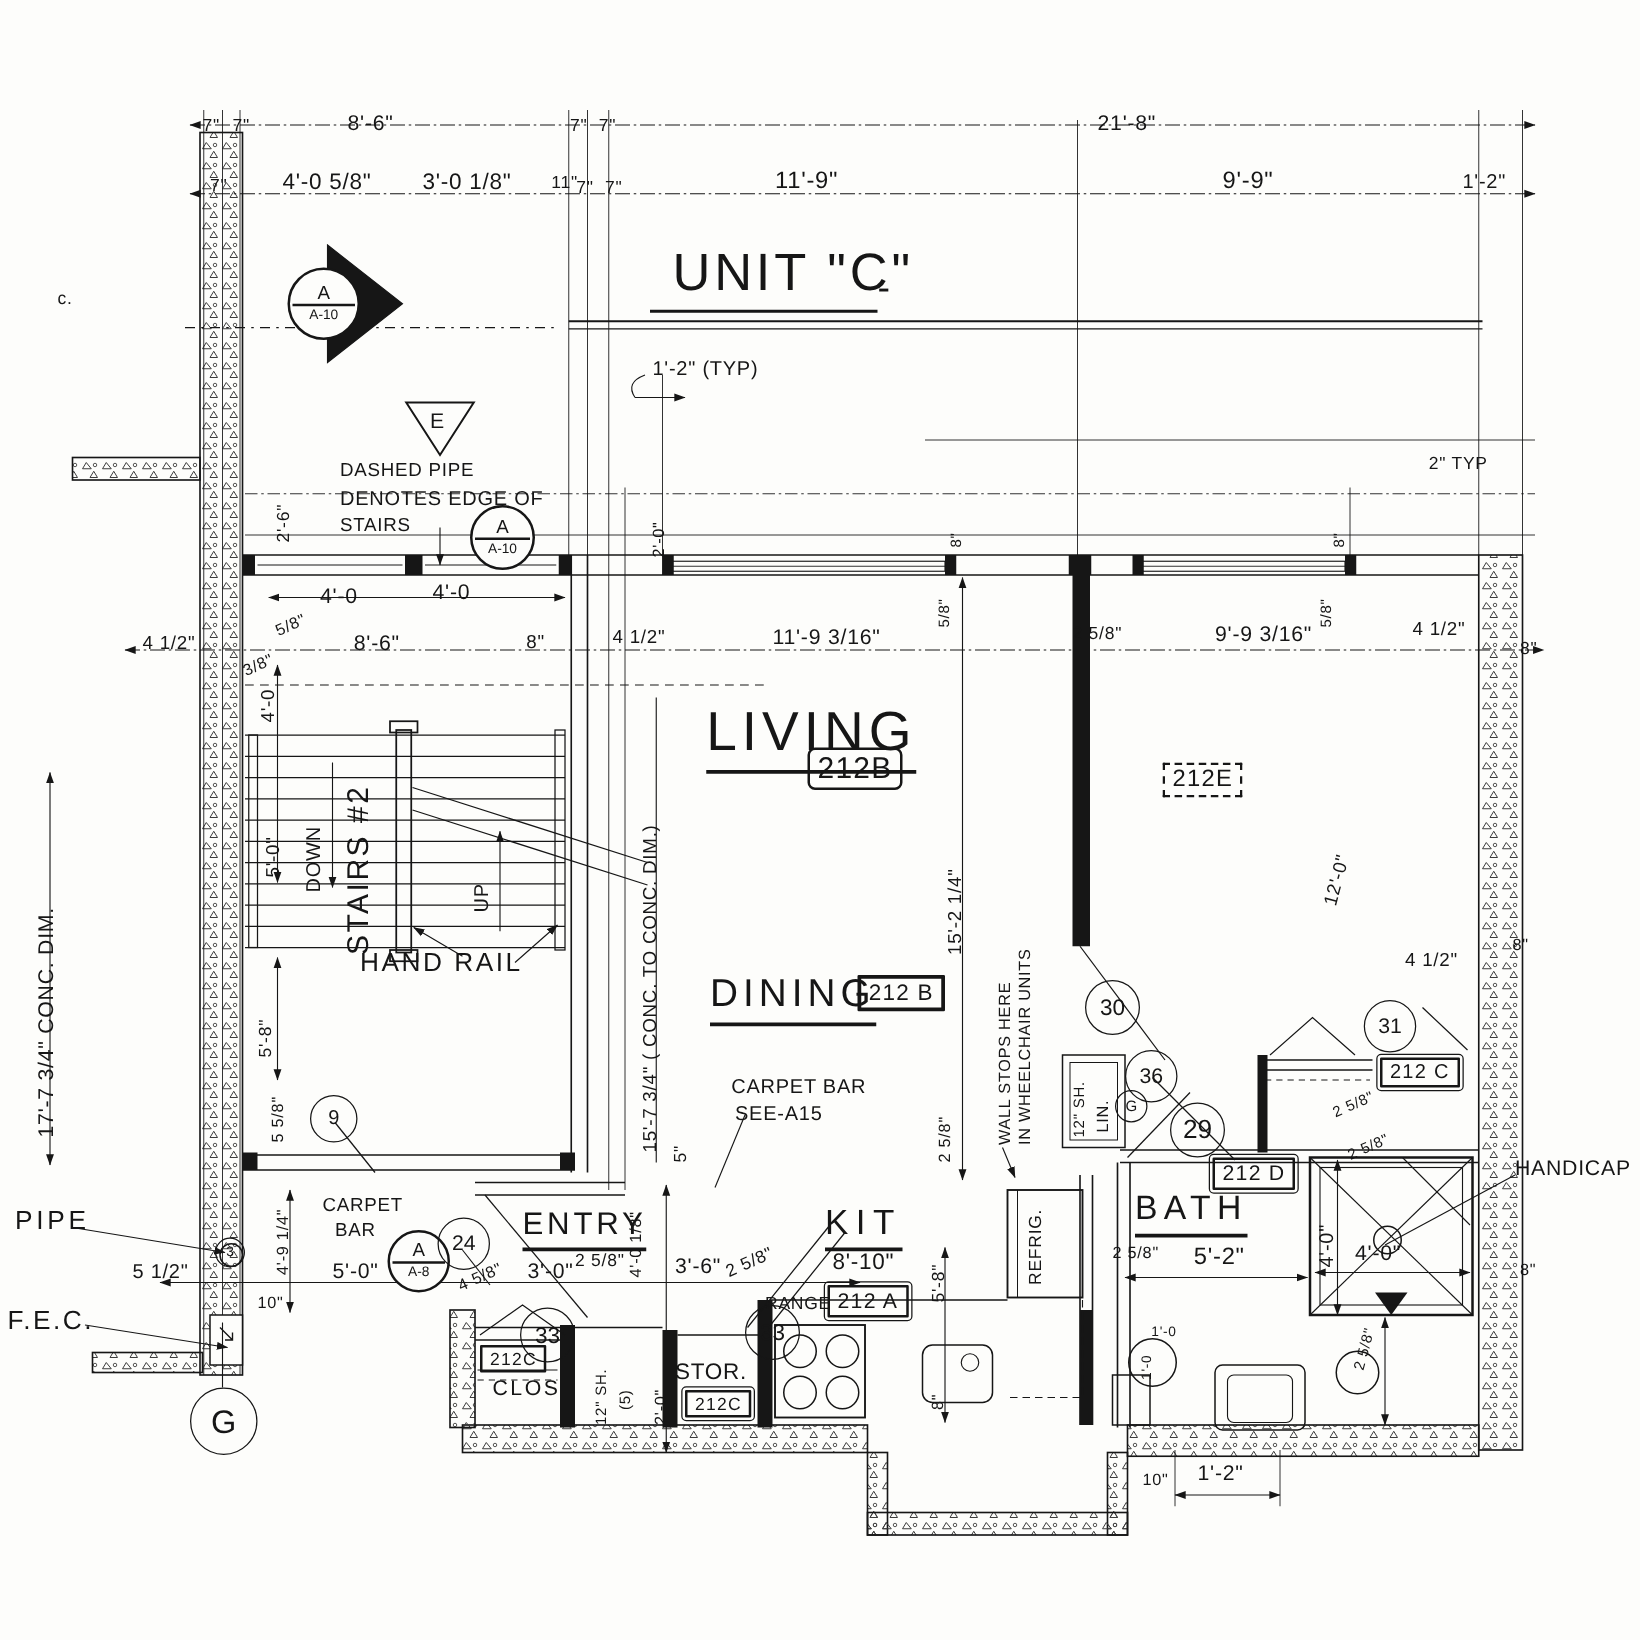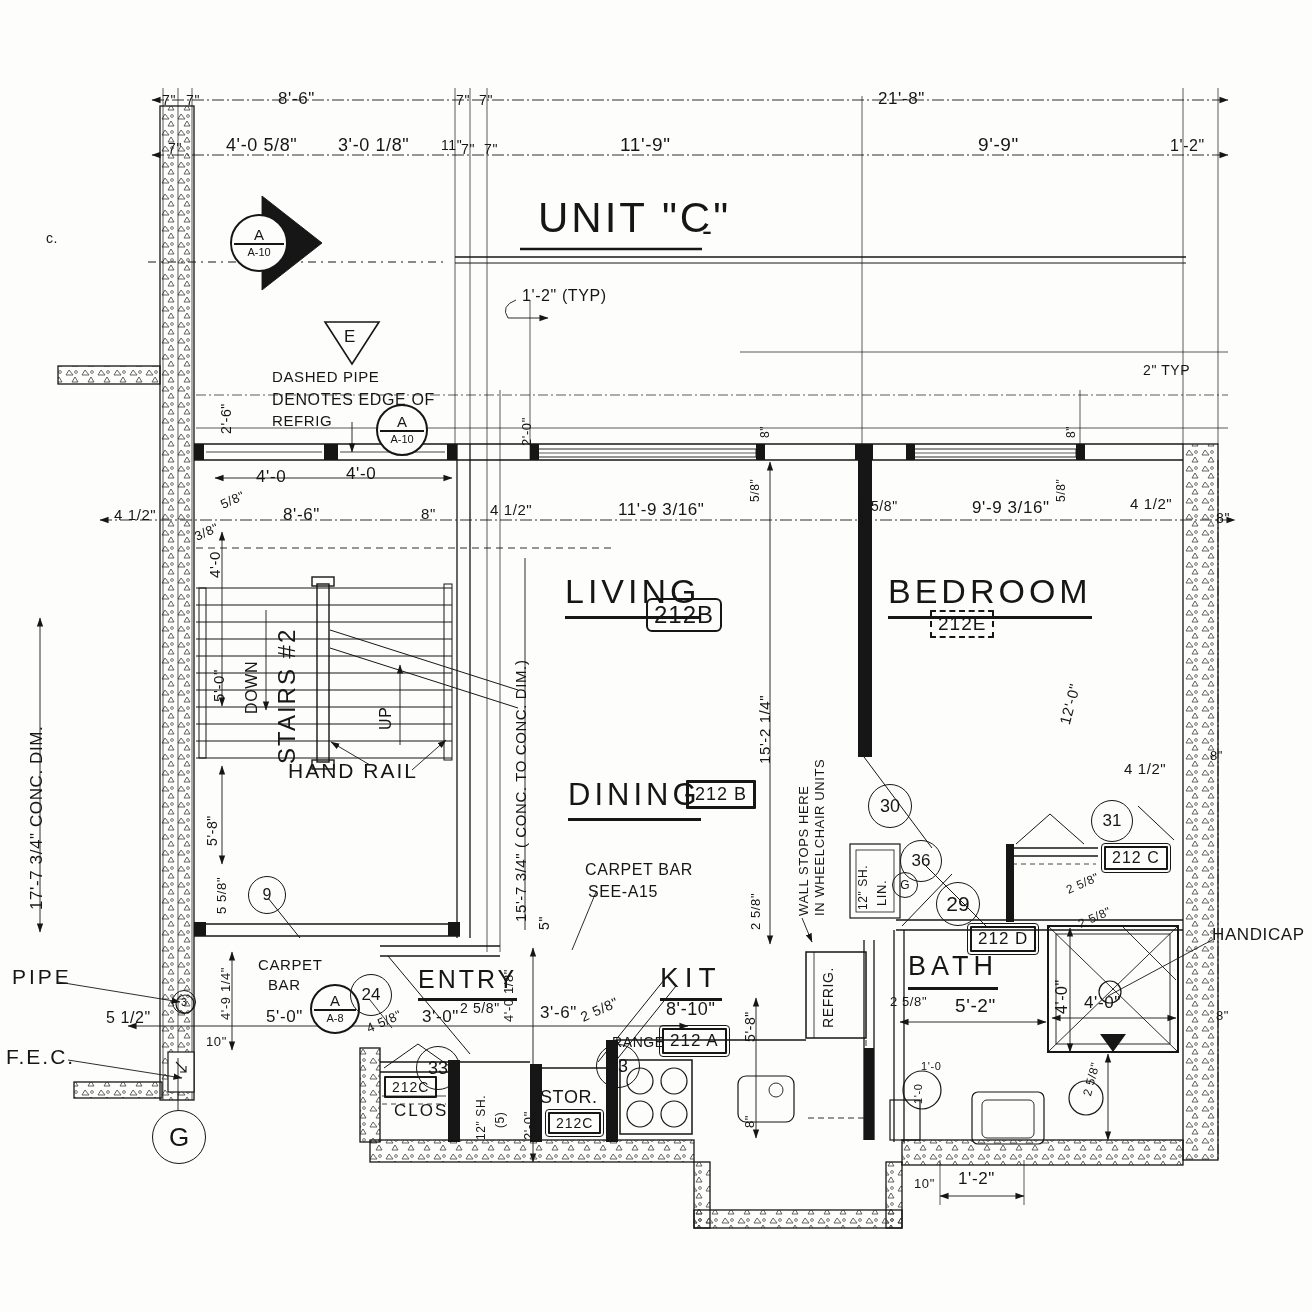--- a/index.html
+++ b/index.html
@@ -274,21 +274,21 @@
 <div class="dmark" style="left:310px;top:984px;width:46px;height:46px">
   <span class="t">A</span>
   <span class="b">A-8</span>
 </div>
 <div class="L" style="left:344px;top:326px;font-size:17px">E</div>
 <div class="L" style="left:522px;top:286px;font-size:16px">1'-2" (TYP)</div>
 <div class="L" style="left:1143px;top:362px;font-size:14px">2" TYP</div>
 
 <div class="L" style="left:272px;top:368px;font-size:15px">DASHED PIPE</div>
 <div class="L" style="left:272px;top:390px;font-size:16px">DENOTES EDGE OF</div>
-<div class="L" style="left:272px;top:412px;font-size:15px">REFRIG</div>
+<div class="L" style="left:272px;top:412px;font-size:15px">STAIRS</div>
 <div class="L v" style="left:218px;top:434px;font-size:14px">2'-6"</div>
 
 <div class="L dg" style="left:218px;top:498px;font-size:13px">5/8"</div>
 <div class="L" style="left:256px;top:466px;font-size:17px">4'-0</div>
 <div class="L" style="left:346px;top:463px;font-size:17px">4'-0</div>
 <div class="L dg" style="left:192px;top:530px;font-size:13px">3/8"</div>
 <div class="L" style="left:283px;top:504px;font-size:17px">8'-6"</div>
 <div class="L" style="left:421px;top:505px;font-size:15px">8"</div>
 <div class="L" style="left:114px;top:506px;font-size:15px">4 1/2"</div>
 <div class="L" style="left:490px;top:501px;font-size:15px">4 1/2"</div>
@@ -312,23 +312,22 @@
 <div class="L v" style="left:204px;top:846px;font-size:14px">5'-8"</div>
 <div class="L v" style="left:214px;top:914px;font-size:13px">5 5/8"</div>
 <div class="circ" style="left:248px;top:876px;width:36px;height:36px;font-size:16px">
       <span>9</span>
     </div>
 
 <div class="L v" style="left:26px;top:910px;font-size:17px">17'-7 3/4" CONC. DIM.</div>
 <div class="L v" style="left:512px;top:922px;font-size:15px">15'-7 3/4" ( CONC. TO CONC. DIM.)</div>
 <div class="L v" style="left:536px;top:930px;font-size:14px">5"</div>
 
-<div class="L u" style="left:565px;top:570px;font-size:34px;letter-spacing:4px">LIVING</div>
+<div class="L u" style="left:565px;top:558px;font-size:44px;letter-spacing:4px">LIVING</div>
 <div class="tag" style="left:646px;top:598px;font-size:24px"><span>212B</span></div>
-<div class="L u" style="left:888px;top:570px;font-size:34px;letter-spacing:4px">BEDROOM</div>
 <div class="tag dash" style="left:930px;top:610px;font-size:19px"><span>212E</span></div>
 <div class="L u" style="left:568px;top:776px;font-size:31px;letter-spacing:4px">DINING</div>
 <div class="tag sq" style="left:686px;top:780px;font-size:18px;border-width:3px"><span>212 B</span></div>
 <div class="L" style="left:585px;top:860px;font-size:16px">CARPET BAR</div>
 <div class="L" style="left:588px;top:882px;font-size:16px">SEE-A15</div>
 
 <div class="L v" style="left:756px;top:764px;font-size:15px">15'-2 1/4"</div>
 <div class="L v" style="left:748px;top:930px;font-size:13px">2 5/8"</div>
 <div class="L v" style="left:796px;top:916px;font-size:13px">
   <span style="display:block">WALL STOPS HERE</span>

